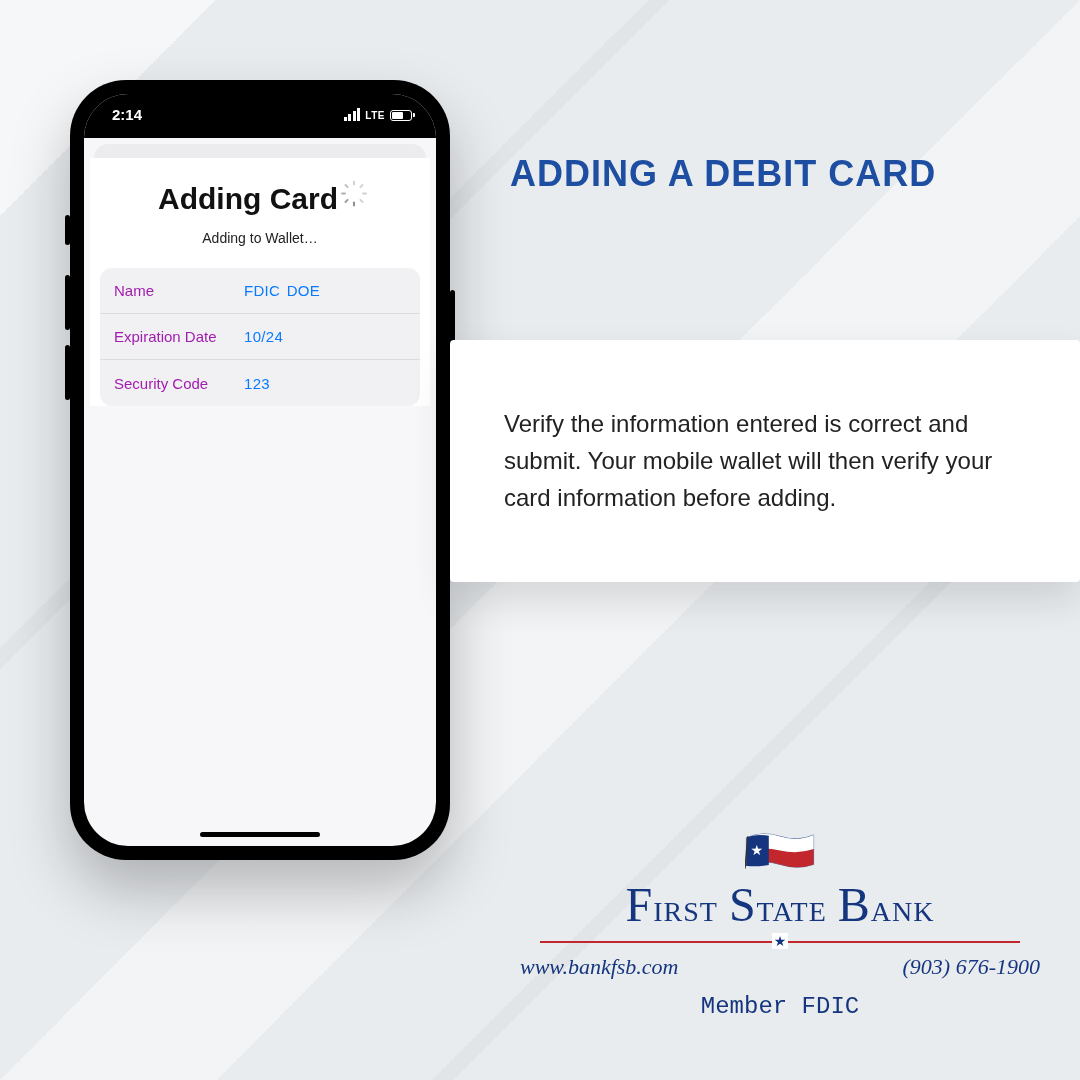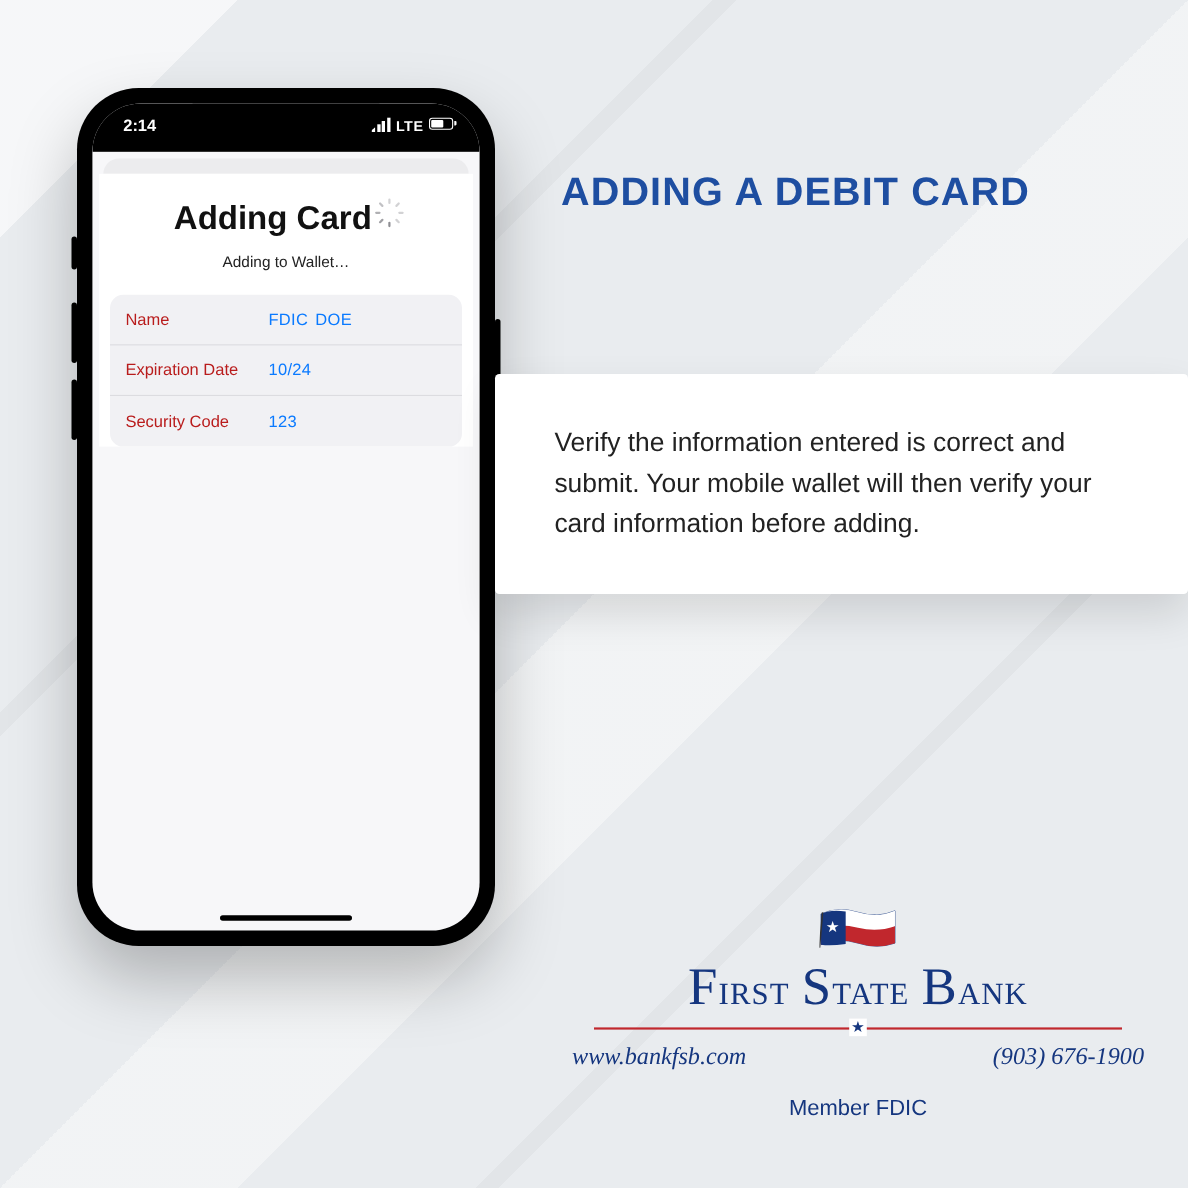--- a/index.html
+++ b/index.html
@@ -55,21 +55,21 @@
     height: 44px;
     display: flex;
     justify-content: space-between;
     align-items: center;
     padding: 0 24px 4px 28px;
     color: #fff;
     font-size: 15px;
     font-weight: 600;
     background: #000;
   }
-  .status-right { display:flex; align-items:flex-start; gap:5px; font-size:13px; font-weight:700; letter-spacing:0.5px;}
+  .status-right { display:flex; align-items:flex-end; gap:5px; font-size:10px; font-weight:700; letter-spacing:0.5px;}
   .signal-bars { display:flex; align-items:flex-end; gap:1.5px; }
   .signal-bars span { width:3px; background:#fff; display:block; }
   .signal-bars span:nth-child(1){height:4px} .signal-bars span:nth-child(2){height:7px}
   .signal-bars span:nth-child(3){height:10px} .signal-bars span:nth-child(4){height:13px}
   .battery { width:22px; height:11px; border:1.5px solid #fff; border-radius:3px; position:relative; }
   .battery::after{ content:""; position:absolute; right:-4px; top:2.5px; width:2px; height:4px; background:#fff; border-radius:0 1px 1px 0;}
   .battery .fill{ position:absolute; left:1px; top:1px; bottom:1px; width:55%; background:#fff; border-radius:1px;}
 
   .sheet-handle{
     margin: 6px auto 0;
@@ -129,21 +129,21 @@
   }
   .row{
     display:flex;
     align-items:center;
     min-height:46px;
     padding: 0 14px;
     border-bottom:1px solid #dcdce0;
     font-size:15px;
   }
   .row:last-child{ border-bottom:none; }
-  .row .lbl{ width:130px; color:#b91c1c; font-weight:500;}
+  .row .lbl{ width:130px; color:#a21caf; font-weight:500;}
   .row .val{ color:#0a7aff; letter-spacing:0.3px; word-spacing:2px; }
   .home-ind{
     position:absolute; bottom:9px; left:50%;
     transform:translateX(-50%);
     width:120px; height:5px; border-radius:3px;
     background:#000;
   }
 
   
   .headline{
@@ -161,21 +161,21 @@
   }
 
   .info-card{
     position:absolute;
     left: 450px;
     top: 340px;
     width: 630px;
     background:#fff;
     border-radius:4px;
     box-shadow: 0 18px 38px rgba(0,0,0,0.12);
-    padding: 44px 54px;
+    padding: 65px 54px;
     font-size: 24px;
     line-height: 1.55;
     color:#222;
   }
 
   
   .footer{
     position:absolute;
     left: 520px;
     bottom: 60px;
@@ -213,23 +213,23 @@
     color:#15367f; font-size:14px;
   }
   .contact{
     display:flex; justify-content:space-between; gap:50px;
     font-style:italic;
     font-size:22px;
     color:#15367f;
     font-family: Georgia, serif;
   }
   .member{
-    margin-top:24px;
-    font-size:20px;
-    font-family: Liberation Sans, sans-serif;
+    margin-top:13px;
+    font-size:24px;
+    font-family: Liberation Mono, monospace;
     color:#15367f;
   }
 </style>
 </head>
 <body>
 
 <div class="phone">
   <div class="phone-side-btn btn-silence"></div>
   <div class="phone-side-btn btn-vol1"></div>
   <div class="phone-side-btn btn-vol2"></div>

